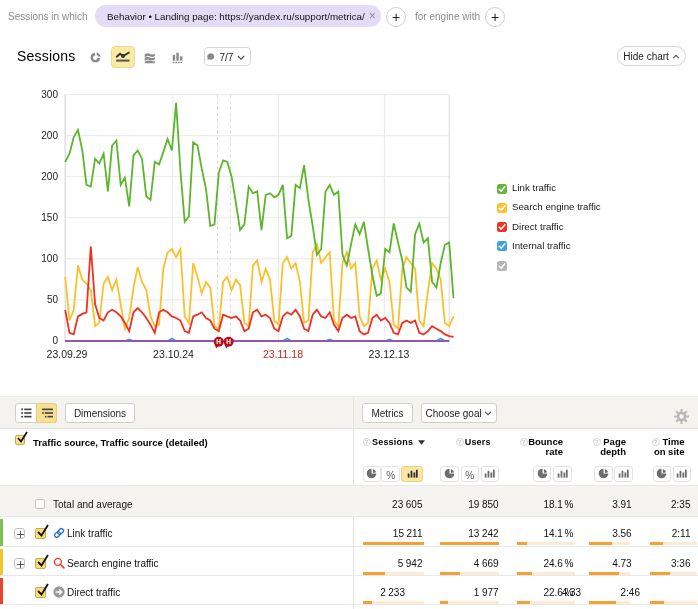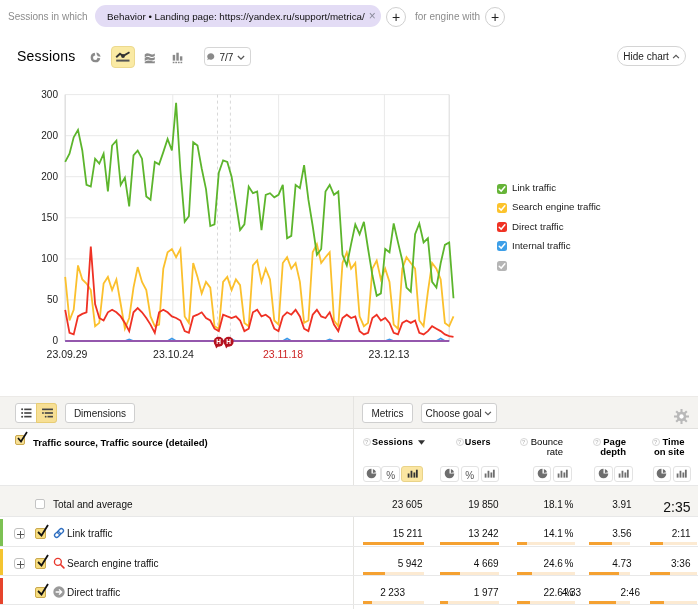--- a/index.html
+++ b/index.html
@@ -153,21 +153,21 @@
 <div class="abs" style="left:15px;top:435px;width:10px;height:10px;background:#f7df94;border:1px solid #caa94e;border-radius:2px"></div>
 <svg class="abs" style="left:16px;top:431px" width="12" height="13" viewBox="0 0 12 13">
       <path d="M2 7 L5 10.5 L11 1" fill="none" stroke="#111" stroke-width="1.7"></path>
     </svg>
 <div class="abs" style="left:33px;top:437px;font-size:9.5px;font-weight:bold;color:#000">Traffic source, Traffic source (detailed)</div>
 <div style="position:absolute;left:362.5px;top:438px;width:8px;height:8px;border:1px solid #d6d6d6;border-radius:50%;color:#c4c4c4;font-size:6px;line-height:7.5px;text-align:center;font-weight:bold">?</div>
 <div class="abs" style="left:372px;top:437px;font-size:9px;font-weight:bold;color:#000;letter-spacing:0.2px">Sessions</div>
 <div style="position:absolute;left:455.7px;top:438px;width:8px;height:8px;border:1px solid #d6d6d6;border-radius:50%;color:#c4c4c4;font-size:6px;line-height:7.5px;text-align:center;font-weight:bold">?</div>
 <div class="abs" style="left:464.7px;top:437px;font-size:9px;font-weight:bold;color:#000;letter-spacing:0.2px">Users</div>
 <div style="position:absolute;left:519.5px;top:438px;width:8px;height:8px;border:1px solid #d6d6d6;border-radius:50%;color:#c4c4c4;font-size:6px;line-height:7.5px;text-align:center;font-weight:bold">?</div>
-<div class="abs" style="left:483.0px;top:437px;width:80px;font-size:9.5px;font-weight:normal;color:#000;text-align:right;line-height:9.5px">Bounce<br>rate</div>
+<div class="abs" style="left:483.0px;top:437px;width:80px;font-size:9.5px;font-weight:bold;color:#000;text-align:right;line-height:9.5px">Bounce<br>rate</div>
 <div style="position:absolute;left:592.8px;top:438px;width:8px;height:8px;border:1px solid #d6d6d6;border-radius:50%;color:#c4c4c4;font-size:6px;line-height:7.5px;text-align:center;font-weight:bold">?</div>
 <div class="abs" style="left:546.0px;top:437px;width:80px;font-size:9.5px;font-weight:bold;color:#000;text-align:right;line-height:9.5px">Page<br>depth</div>
 <div style="position:absolute;left:651.6px;top:438px;width:8px;height:8px;border:1px solid #d6d6d6;border-radius:50%;color:#c4c4c4;font-size:6px;line-height:7.5px;text-align:center;font-weight:bold">?</div>
 <div class="abs" style="left:604.5px;top:437px;width:80px;font-size:9.5px;font-weight:bold;color:#000;text-align:right;line-height:9.5px">Time<br>on site</div>
 <svg class="abs" style="left:417.5px;top:440px" width="7" height="5" viewBox="0 0 8 5">
       <path d="M0 0 L8 0 L4 5 Z" fill="#333"></path>
     </svg>
 <div class="abs" style="left:362.5px;top:465.8px;width:18px;height:16.5px;background:#fff;border:1px solid #e3e3e3;border-radius:3px;text-align:center;line-height:14.5px"><svg width="11" height="11" viewBox="0 0 16 16">
         <path d="M8 1 A7 7 0 1 0 15 8 L8 8 Z" fill="#6e6e6e"></path>
         <path d="M10 1.3 A7 7 0 0 1 14.7 6 L10 7.3 Z" fill="#6e6e6e"></path>
@@ -310,13 +310,13 @@
 <div class="abs" style="left:561.7px;top:587px;width:70px;font-size:10px;color:#111">4.33</div>
 <div class="abs" style="left:589.4px;top:601px;width:41.1px;height:2.5px;background:#fcead2"></div>
 <div class="abs" style="left:589.4px;top:601px;width:26.3px;height:2.5px;background:#f5a131"></div>
 <div class="abs" style="left:620.5px;top:587px;width:70px;text-align:left;font-size:10px;color:#111">2:46</div>
 <div class="abs" style="left:650.4px;top:601px;width:46.8px;height:2.5px;background:#fcead2"></div>
 <div class="abs" style="left:650.4px;top:601px;width:14.0px;height:2.5px;background:#f5a131"></div>
 <div class="abs" style="left:352.5px;top:498.5px;width:70px;text-align:right;font-size:10px;color:#111">23<s></s>605</div>
 <div class="abs" style="left:428.6px;top:498.5px;width:70px;text-align:right;font-size:10px;color:#111">19<s></s>850</div>
 <div class="abs" style="left:503.29999999999995px;top:498.5px;width:70px;text-align:right;font-size:10px;color:#111">18.1<p></p>%</div>
 <div class="abs" style="left:561.7px;top:498.5px;width:70px;text-align:right;font-size:10px;color:#111">3.91</div>
-<div class="abs" style="left:620.5px;top:498.5px;width:70px;text-align:right;font-size:14px;color:#111">2:35</div>
+<div class="abs" style="left:620.5px;top:498.5px;width:70px;text-align:right;font-size:10px;color:#111">2:35</div>
 </div>
 </body></html>

